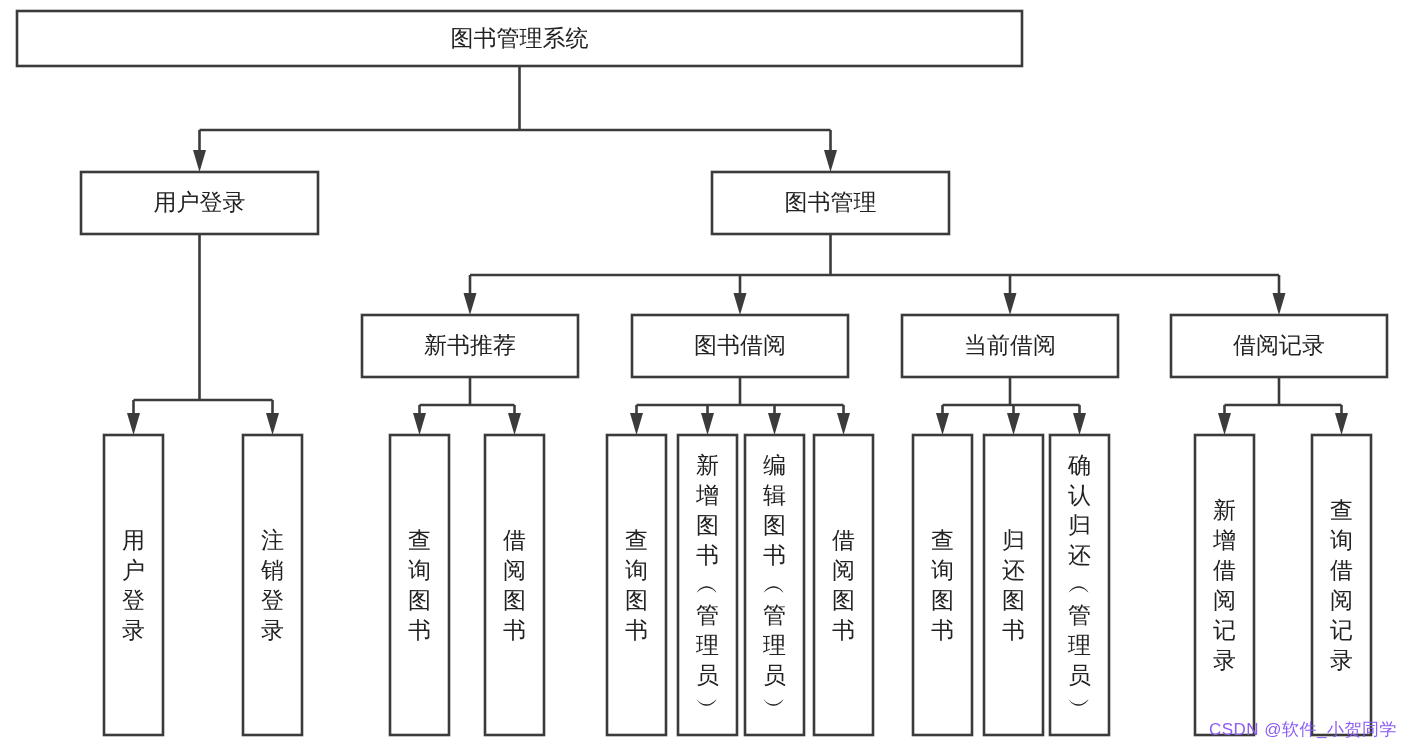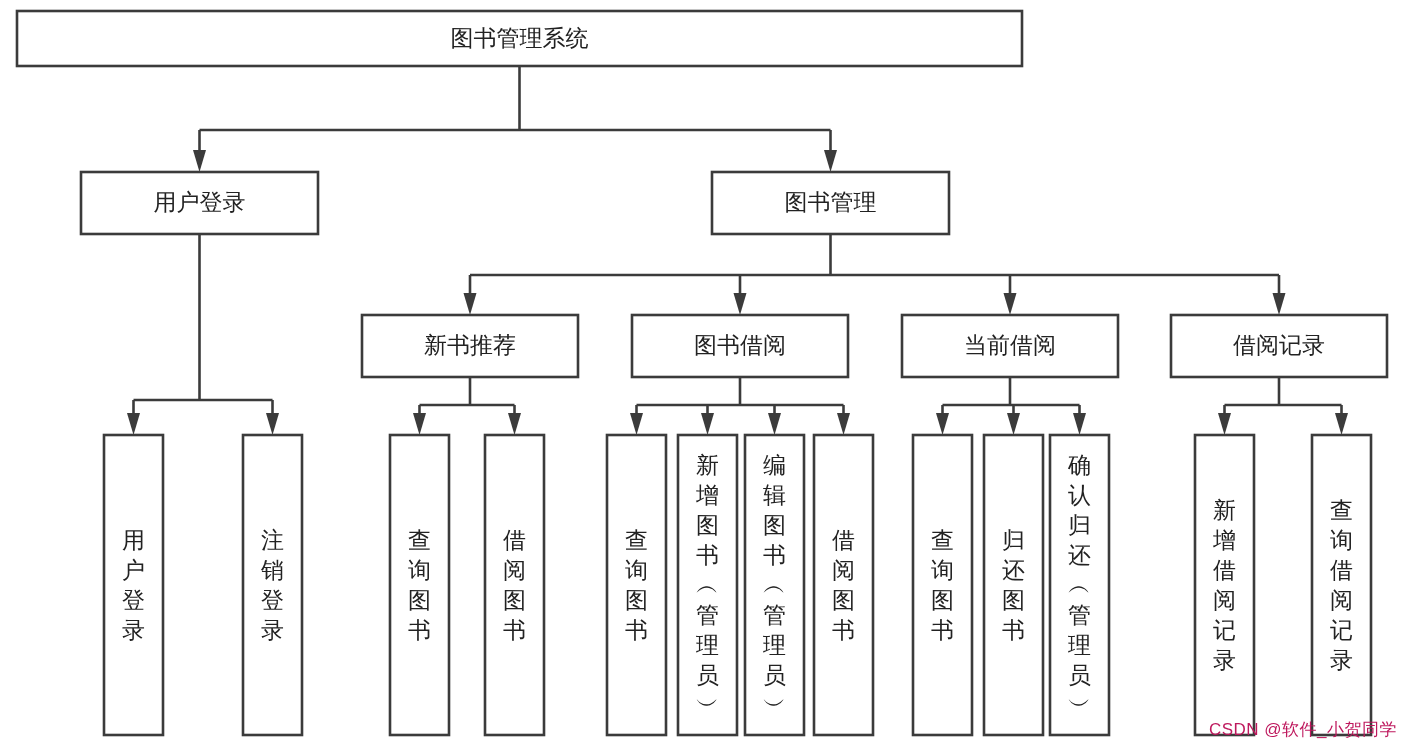--- a/index.html
+++ b/index.html
@@ -53,21 +53,21 @@
     font-family: "Liberation Sans", "DejaVu Sans", sans-serif;
     font-size: 23px;
     text-anchor: middle;
   }
   .watermark {
     position: absolute;
     right: 8px;
     bottom: 6px;
     font-family: "Liberation Sans", "DejaVu Sans", sans-serif;
     font-size: 17px;
-    color: #be185d;
+    color: #8b5cf6;
     letter-spacing: 0.5px;
     white-space: nowrap;
     user-select: none;
   }
 </style>
 </head>
 <body>
 
 <div id="diagram-root">
   <svg class="diagram" id="diagram-svg" viewBox="0 0 1405 747" xmlns="http://www.w3.org/2000/svg">

